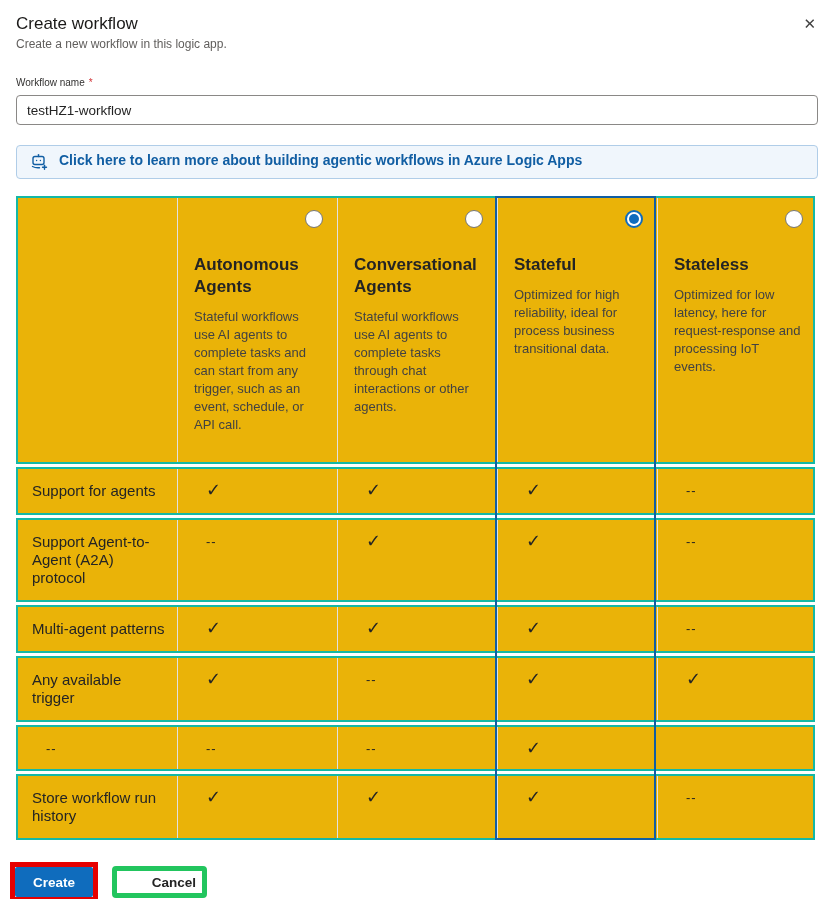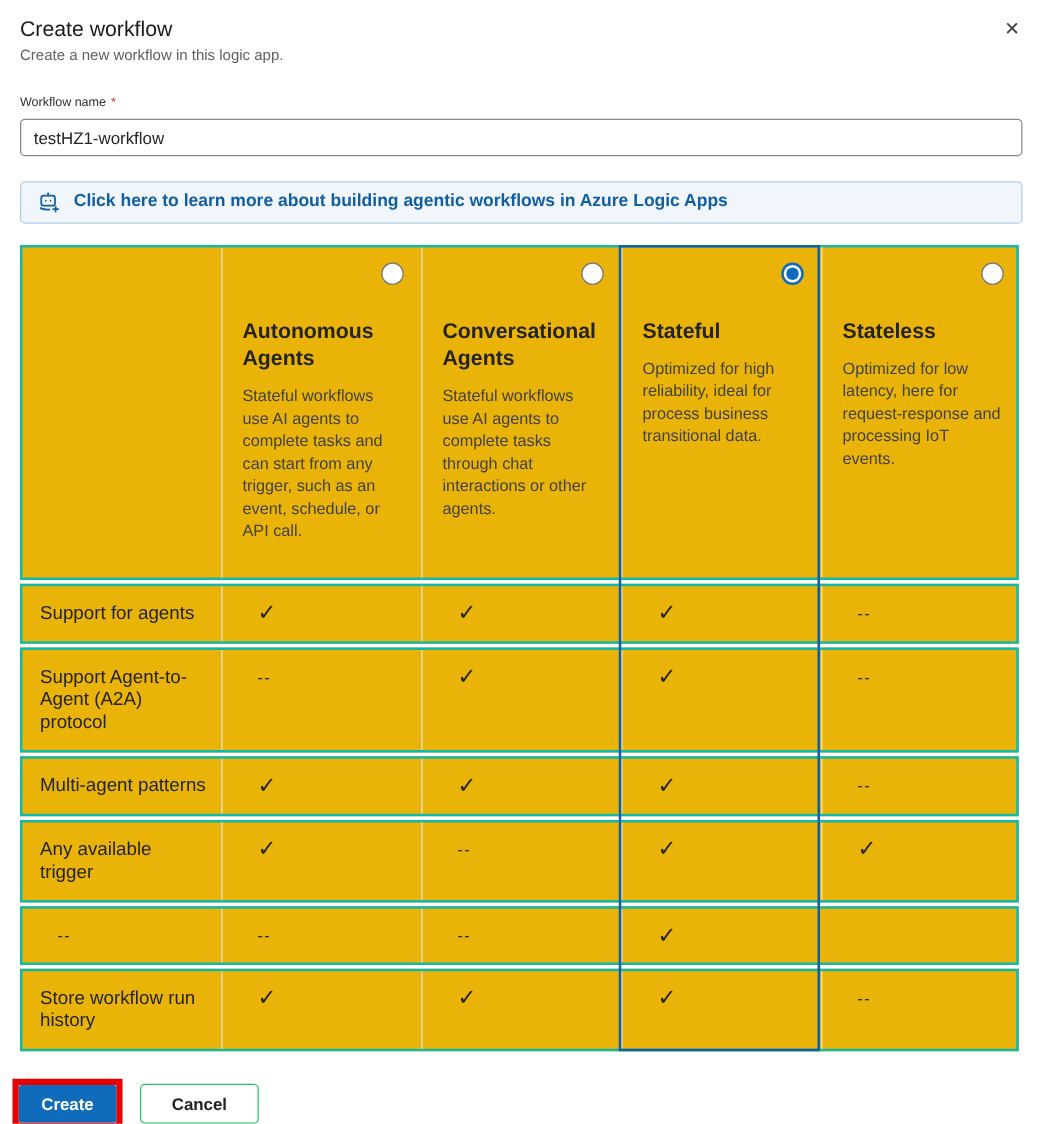--- a/index.html
+++ b/index.html
@@ -70,22 +70,22 @@
   .footer { margin-top:22px; display:flex; align-items:center; }
   .annotation { position:relative; border:5px solid #e60000; margin-left:-6px; }
   .annotation::after {
     content:''; position:absolute; left:-4px; bottom:-9px; width:5px; height:5px; background:#c00000;
   }
   .create-btn {
     display:block; width:78px; height:30px; background:#0f6cbd; color:#fff; border:none;
     border-radius:2px; font-size:13.5px; font-weight:600; font-family:inherit; cursor:pointer;
   }
   .cancel-btn {
-    margin-left:14px; width:95px; height:32px; background:#fff; border:1px solid #22c55e;
-    border-radius:4px; font-size:13.5px; font-weight:600; color:#242424; font-family:inherit; cursor:pointer;
+    margin-left:14px; width:95px; height:32px; background:#fff; border:5px solid #22c55e;
+    border-radius:4px; font-size:13.5px; font-weight:600; color:#242424; font-family:inherit; cursor:pointer;text-align:right;
   }
 </style>
 </head>
 <body>
 
 <div class="page">
 
   <h1 class="dialog-title">Create workflow</h1>
   <button class="close-btn">✕</button>
   <p class="dialog-subtitle">Create a new workflow in this logic app.</p>

